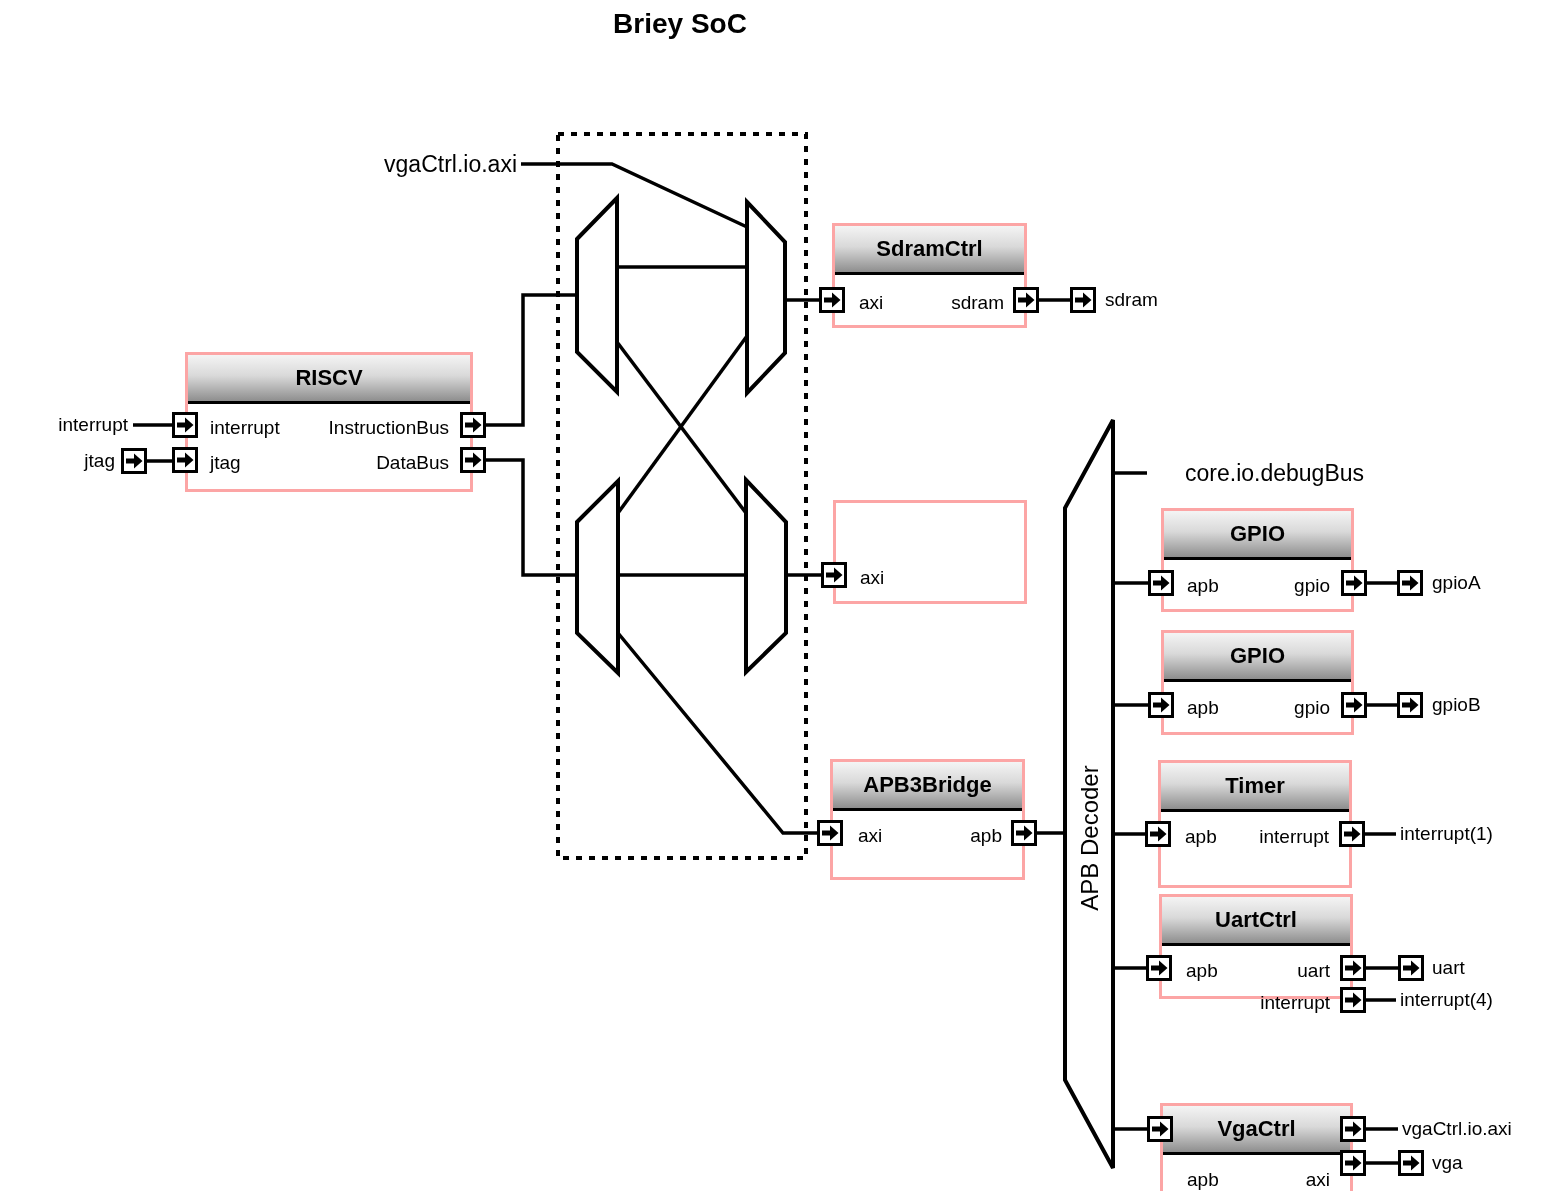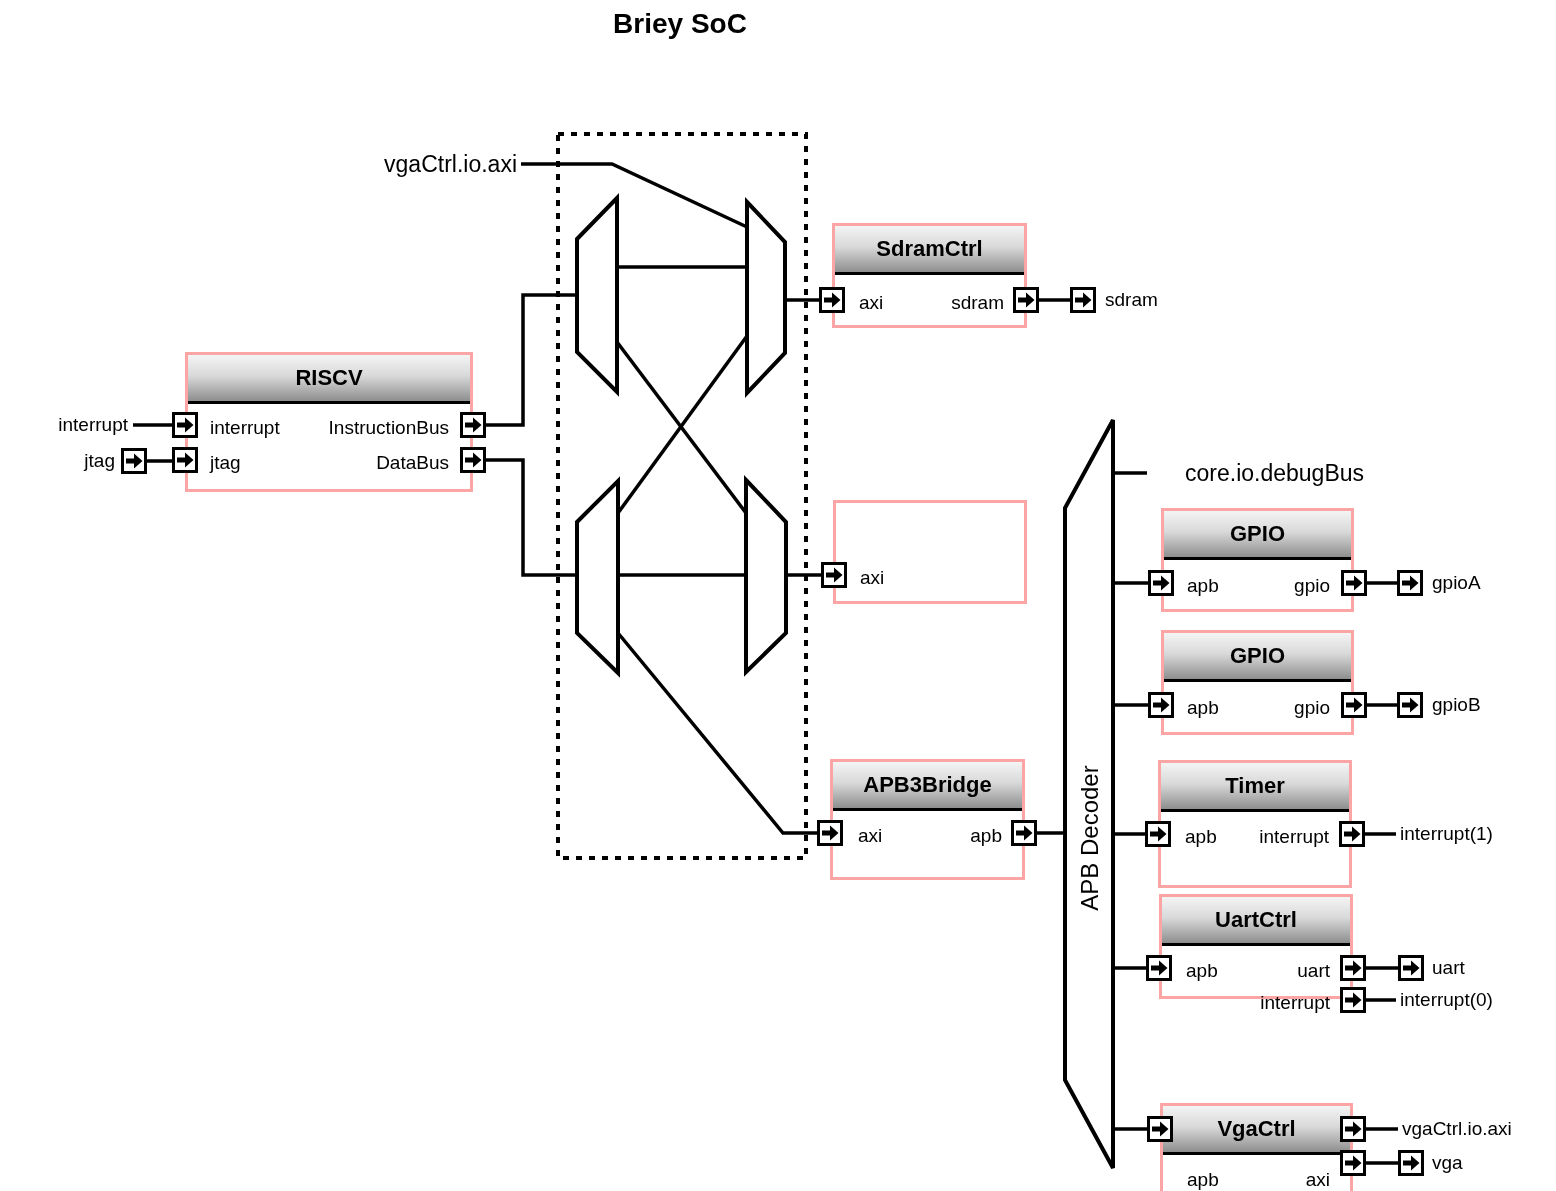--- a/index.html
+++ b/index.html
@@ -85,21 +85,21 @@
 
   <div class="lbl right" style="left:28px;top:412px;width:100px;">interrupt</div>
   <div class="lbl right" style="left:41px;top:448px;width:74px;">jtag</div>
   <div class="lbl big right" style="left:357px;top:150px;width:160px;">vgaCtrl.io.axi</div>
   <div class="lbl big" style="left:1185px;top:459px;">core.io.debugBus</div>
   <div class="lbl" style="left:1105px;top:287px;">sdram</div>
   <div class="lbl" style="left:1432px;top:570px;">gpioA</div>
   <div class="lbl" style="left:1432px;top:692px;">gpioB</div>
   <div class="lbl" style="left:1400px;top:821px;">interrupt(1)</div>
   <div class="lbl" style="left:1432px;top:955px;">uart</div>
-  <div class="lbl" style="left:1400px;top:987px;">interrupt(0)</div>
+  <div class="lbl" style="left:1400px;top:987px;">interrupt(4)</div>
   <div class="lbl" style="left:1402px;top:1116px;">vgaCtrl.io.axi</div>
   <div class="lbl" style="left:1432px;top:1150px;">vga</div>
 
   <svg class="wires" width="1556" height="1191" viewBox="0 0 1556 1191" xmlns="http://www.w3.org/2000/svg">
     <defs>
       <symbol id="pb" viewBox="0 0 26 26">
         <rect x="1.5" y="1.5" width="23" height="23" fill="#fff" stroke="#000" stroke-width="3"></rect>
         <path d="M5 10.5 H13 V5.5 L21.5 13 L13 20.5 V15.5 H5 Z" fill="#000"></path>
       </symbol>
     </defs>

